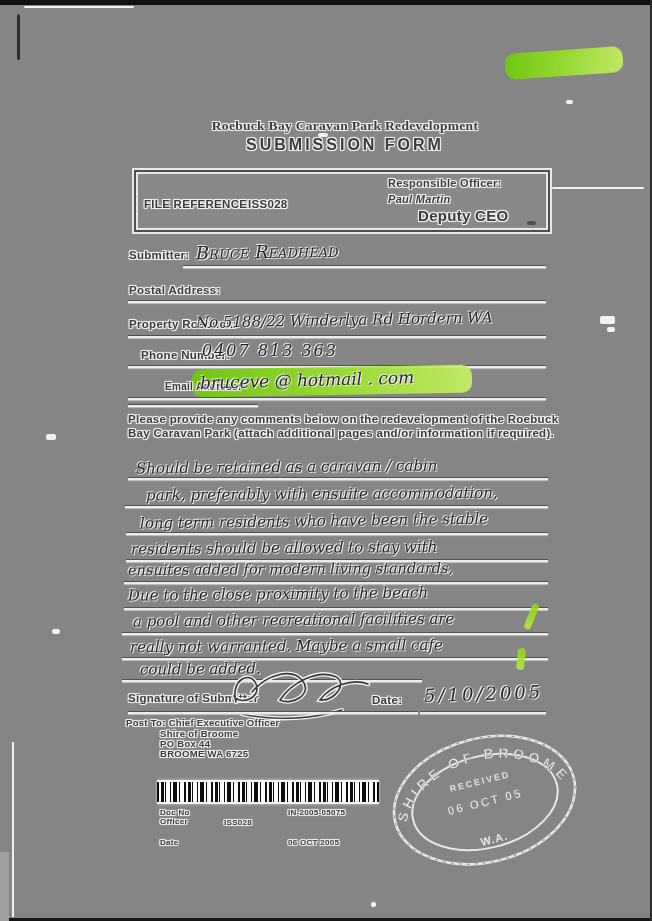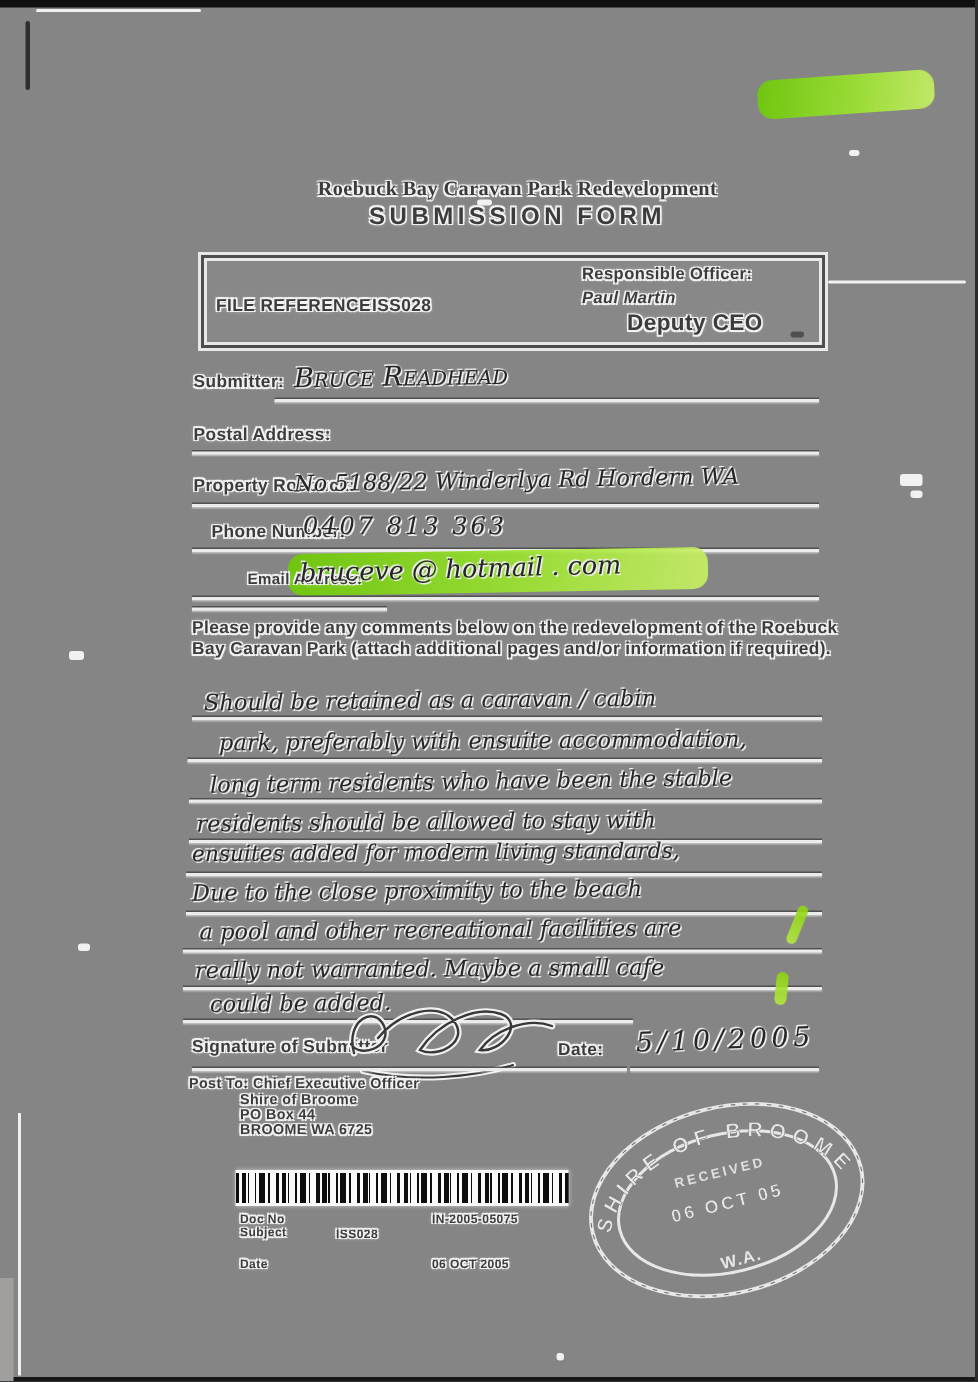--- a/index.html
+++ b/index.html
@@ -148,21 +148,21 @@
   <div class="abs rule" style="left:420px;top:712px;width:126px;"></div>
 
   <div class="abs print tiny" style="left:126px;top:717px;font-size:9.5px;">Post To: Chief Executive Officer</div>
   <div class="abs print tiny" style="left:160px;top:728px;font-size:9.5px;">Shire of Broome</div>
   <div class="abs print tiny" style="left:160px;top:738px;font-size:9.5px;">PO Box 44</div>
   <div class="abs print tiny" style="left:160px;top:748px;font-size:9.5px;">BROOME WA 6725</div>
 
   <div class="abs barcode" style="left:157px;top:780px;width:222px;height:20px;"></div>
   <div class="abs print tiny" style="left:160px;top:808px;">Doc No</div>
   <div class="abs print tiny" style="left:288px;top:808px;">IN-2005-05075</div>
-  <div class="abs print tiny" style="left:160px;top:817px;">Subject</div>
+  <div class="abs print tiny" style="left:160px;top:817px;">Officer</div>
   <div class="abs print tiny" style="left:224px;top:818px;">ISS028</div>
   <div class="abs print tiny" style="left:160px;top:838px;">Date</div>
   <div class="abs print tiny" style="left:288px;top:838px;">06 OCT 2005</div>
 
   <svg class="abs" style="left:385px;top:722px;transform:rotate(-14deg);" width="200" height="160" viewBox="0 0 200 160">
     <defs>
       <path id="arcTop" d="M 16,98 A 84,60 0 0 1 184,98" fill="none"></path>
     </defs>
     <g opacity="0.95">
       <ellipse cx="100" cy="78" rx="92" ry="62" fill="none" stroke="#ededed" stroke-width="2.6"></ellipse>

